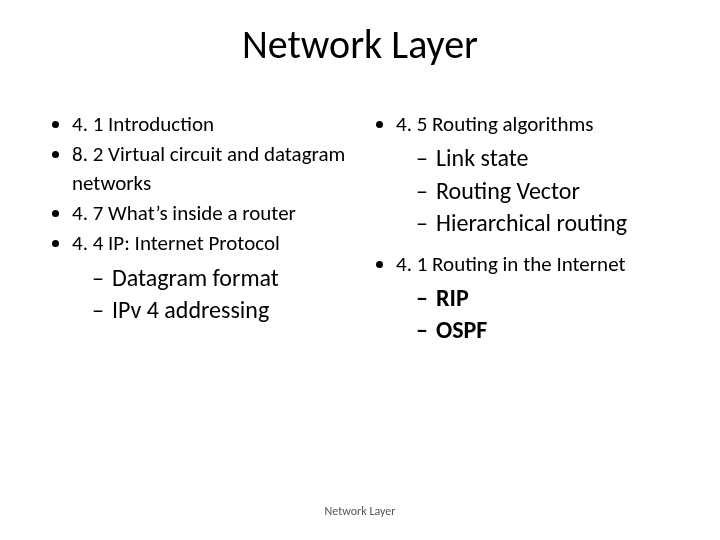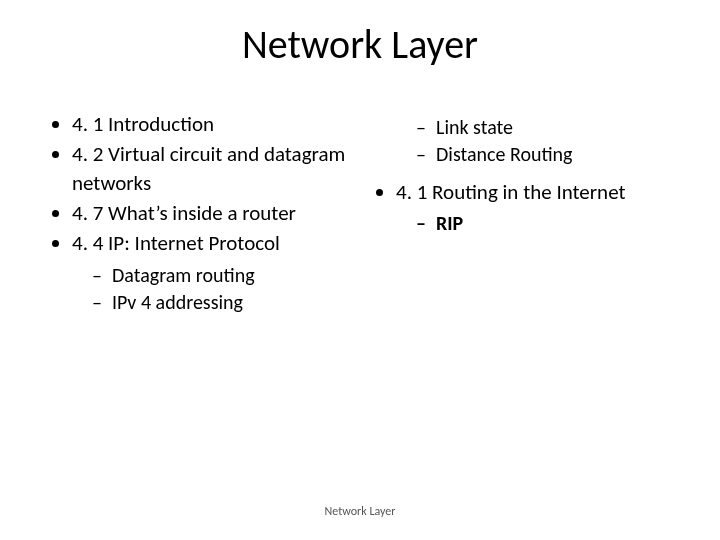--- a/index.html
+++ b/index.html
@@ -47,21 +47,21 @@
     font-size: 21px;
     line-height: 1.35;
     margin-bottom: 2px;
   }
   ul.dashes {
     list-style: none;
     margin: 4px 0 10px 0;
     padding-left: 24px;
   }
   ul.dashes > li {
-    font-size: 20px;
+    font-size: 24px;
     line-height: 1.35;
     position: relative;
     padding-left: 20px;
   }
   ul.dashes > li::before {
     content: "–";
     position: absolute;
     left: 0;
   }
   .footer {
@@ -77,38 +77,43 @@
 </head>
 <body>
 
 <div class="slide">
   <div class="title">Network Layer</div>
 
   <div class="body">
     <div class="col">
       <ul class="bullets">
         <li>4. 1 Introduction</li>
-        <li>4. 2 Virtual circuit and datagram networks</li>
+        <li>8. 2 Virtual circuit and datagram networks</li>
         <li>4. 7 What’s inside a router</li>
         <li>4. 4 IP: Internet Protocol</li>
       </ul>
       <ul class="dashes" style="padding-left:44px;">
-        <li>Datagram routing</li>
+        <li>Datagram format</li>
         <li>IPv 4 addressing</li>
       </ul>
     </div>
 
     <div class="col">
+      <ul class="bullets">
+        <li>4. 5 Routing algorithms</li>
+      </ul>
       <ul class="dashes" style="padding-left:44px;">
         <li>Link state</li>
-        <li>Distance Routing</li>
+        <li>Routing Vector</li>
+        <li>Hierarchical routing</li>
       </ul>
       <ul class="bullets">
         <li>4. 1 Routing in the Internet</li>
       </ul>
       <ul class="dashes" style="padding-left:44px;font-weight:bold;">
         <li>RIP</li>
+        <li>OSPF</li>
       </ul>
     </div>
   </div>
 
   <div class="footer">Network Layer</div>
 </div>
 
 </body></html>

